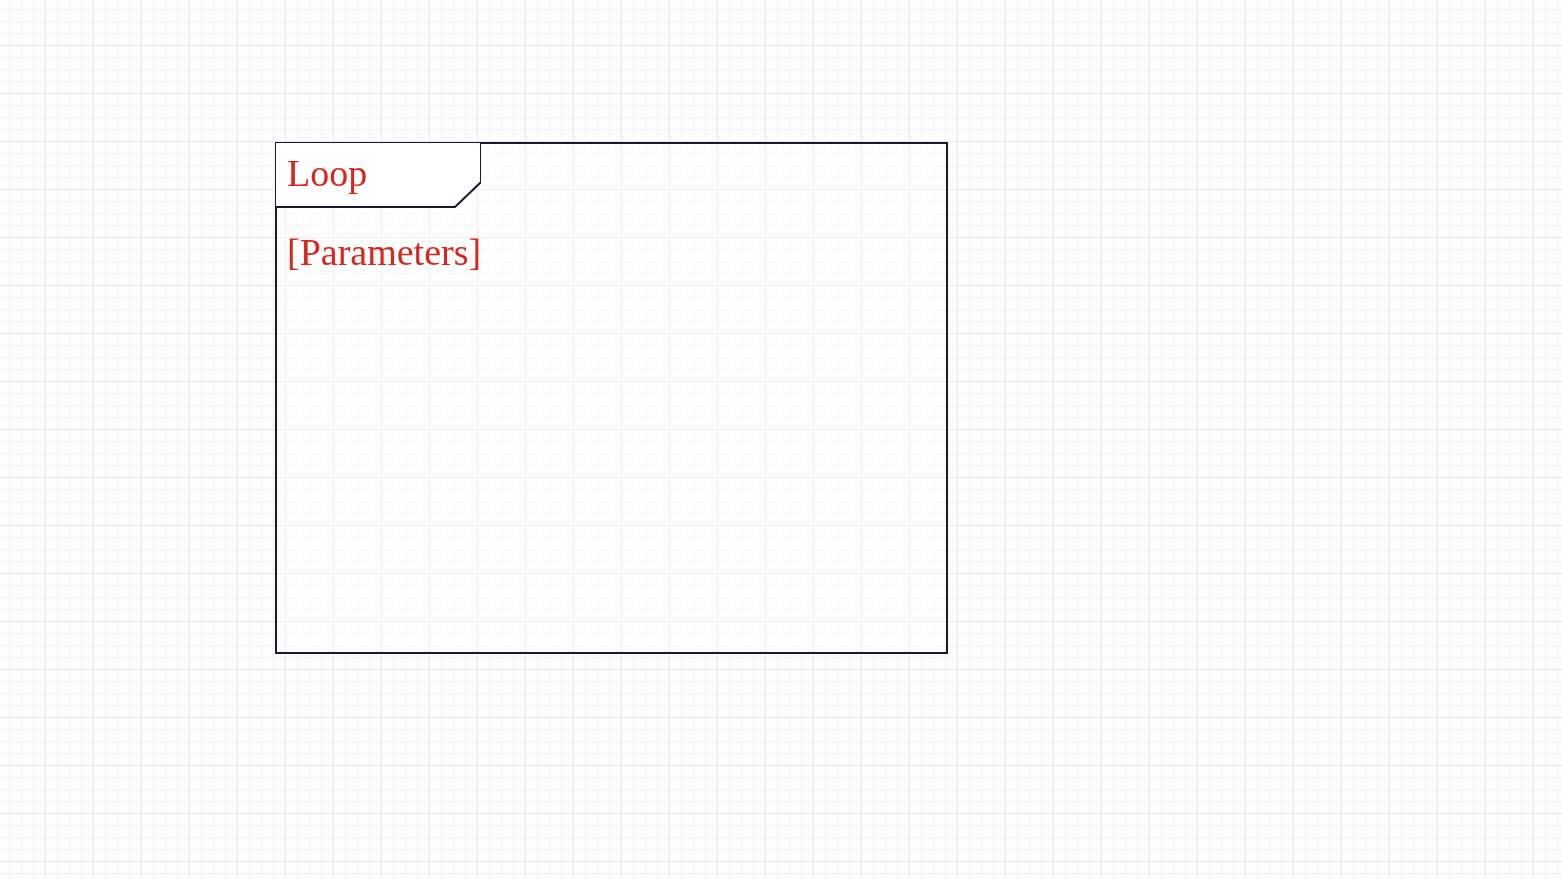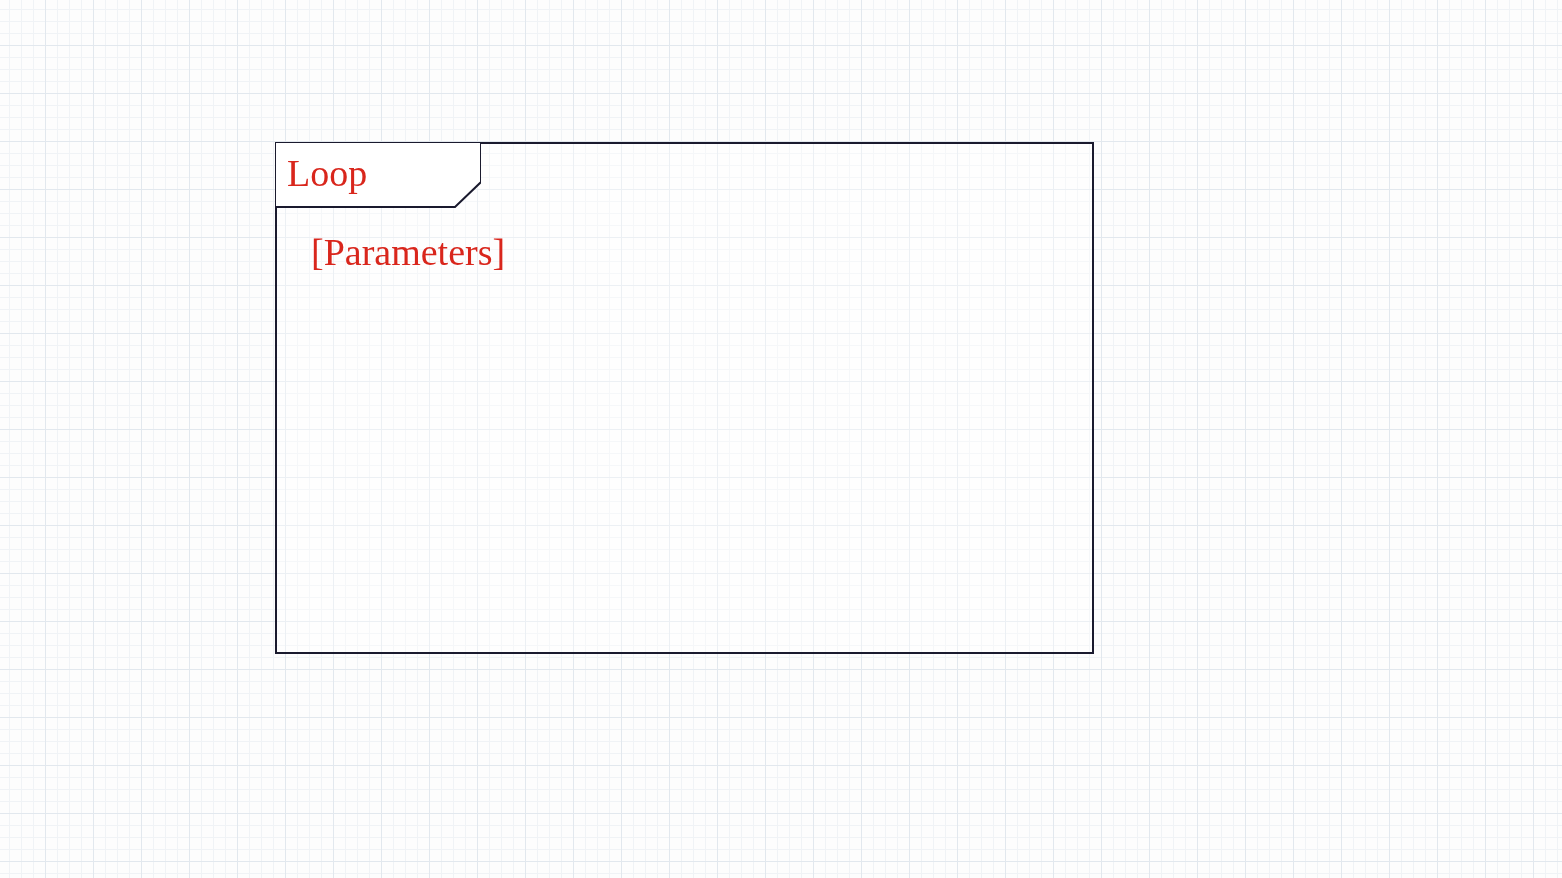--- a/index.html
+++ b/index.html
@@ -35,21 +35,21 @@
         12px 12px,
         12px 12px;
       background-position: -3px -3px, -3px -3px, -3px -3px, -3px -3px;
     }
     
     
     .fragment-frame {
       position: absolute;
       left: 275px;
       top: 142px;
-      width: 819px;
+      width: 673px;
       height: 512px;
       border: 2px solid #1a1a2e;
       background-color: rgba(255, 255, 255, 0.35);
       padding-left: 28px;
     }
     
     
     .operator-tab {
       position: absolute;
       left: -2px;
@@ -74,21 +74,20 @@
     }
     
     
     .parameters-label {
       position: absolute;
       left: 10px;
       top: 86px;
       font-size: 38px;
       color: #d9261c;
       font-family: "Times New Roman", serif;
-      margin-left: 24px;
     }
   </style>
 </head>
 <body>
 
 <div class="grid-bg"></div>
 
 <div class="fragment-frame">
 
   <div class="operator-tab">

